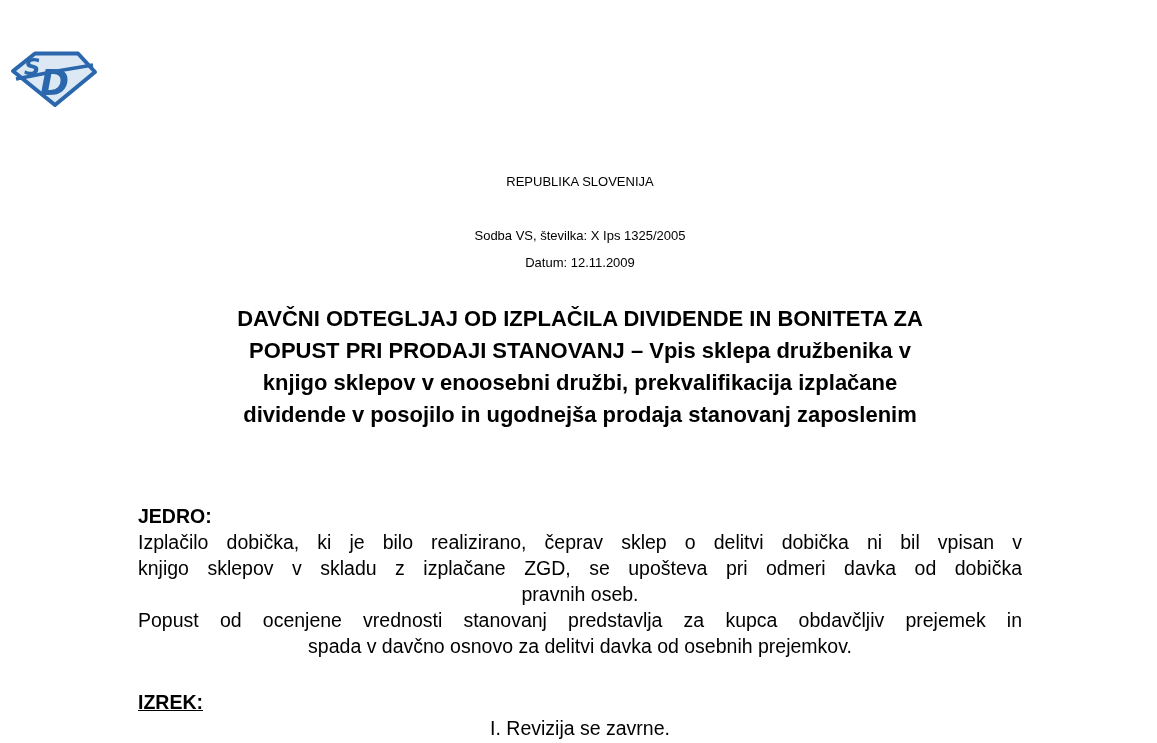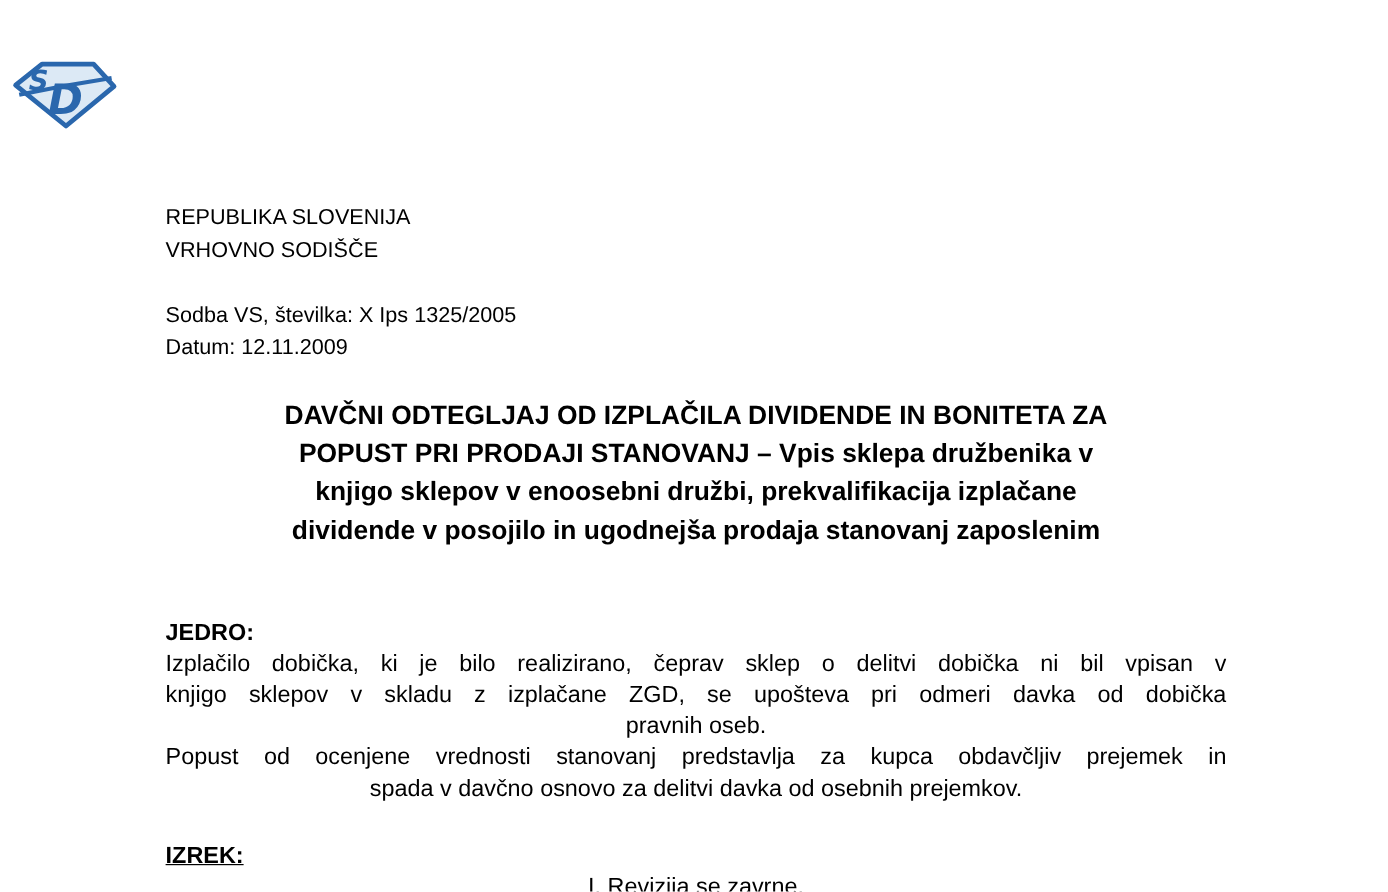--- a/index.html
+++ b/index.html
@@ -22,24 +22,25 @@
     width: 88px;
     height: 58px;
   }
   .content {
     position: absolute;
     left: 138px;
     top: 168px;
     width: 884px;
   }
   .hline {
-    font-size: 18px;
+    font-size: 13px;
     line-height: 27px;
     height: 27px;
     white-space: nowrap;
+    text-align: center;
   }
   .case-block {
     margin-top: 27px;
   }
   .doc-title {
     margin-top: 27px;
     font-weight: bold;
     font-size: 22px;
     line-height: 32px;
     text-align: center;
@@ -47,21 +48,21 @@
   .doc-title .tline {
     white-space: nowrap;
     height: 32px;
   }
   .section-heading {
     font-weight: bold;
     font-size: 19.5px;
     line-height: 26px;
     height: 26px;
   }
-  .jedro-heading { margin-top: 56px; }
+  .jedro-heading { margin-top: 72px; }
   .izrek-heading { margin-top: 30px; text-decoration: underline; }
   .bline {
     font-size: 19.5px;
     line-height: 26px;
     height: 26px;
     overflow: hidden;
     text-align: center;
   }
   .bline.just {
     text-align: justify;
@@ -74,21 +75,20 @@
 <svg class="logo" viewBox="0 0 88 58" xmlns="http://www.w3.org/2000/svg">
   <path d="M 3 21 L 25 3.5 L 68 3.5 L 85 22 L 45 55 Z" fill="#dce9f5" stroke="#2a67ad" stroke-width="4" stroke-linejoin="round"></path>
   <path d="M 6 29 Q 44 21 83 15" fill="none" stroke="#2a67ad" stroke-width="3.5"></path>
   <text x="14" y="25" font-family="DejaVu Sans, sans-serif" font-size="23" font-weight="bold" font-style="italic" fill="#2a67ad">S</text>
   <text x="30" y="45" font-family="DejaVu Sans, sans-serif" font-size="35" font-weight="bold" font-style="italic" fill="#2a67ad">D</text>
 </svg>
 
 <div class="content">
 
   <div class="hline">REPUBLIKA SLOVENIJA</div>
-  <div class="hline">VRHOVNO SODIŠČE</div>
 
   <div class="case-block">
     <div class="hline">Sodba VS, številka: X Ips 1325/2005</div>
     <div class="hline">Datum: 12.11.2009</div>
   </div>
 
   <div class="doc-title">
     <div class="tline">DAVČNI ODTEGLJAJ OD IZPLAČILA DIVIDENDE IN BONITETA ZA</div>
     <div class="tline">POPUST PRI PRODAJI STANOVANJ – Vpis sklepa družbenika v</div>
     <div class="tline">knjigo sklepov v enoosebni družbi, prekvalifikacija izplačane</div>

